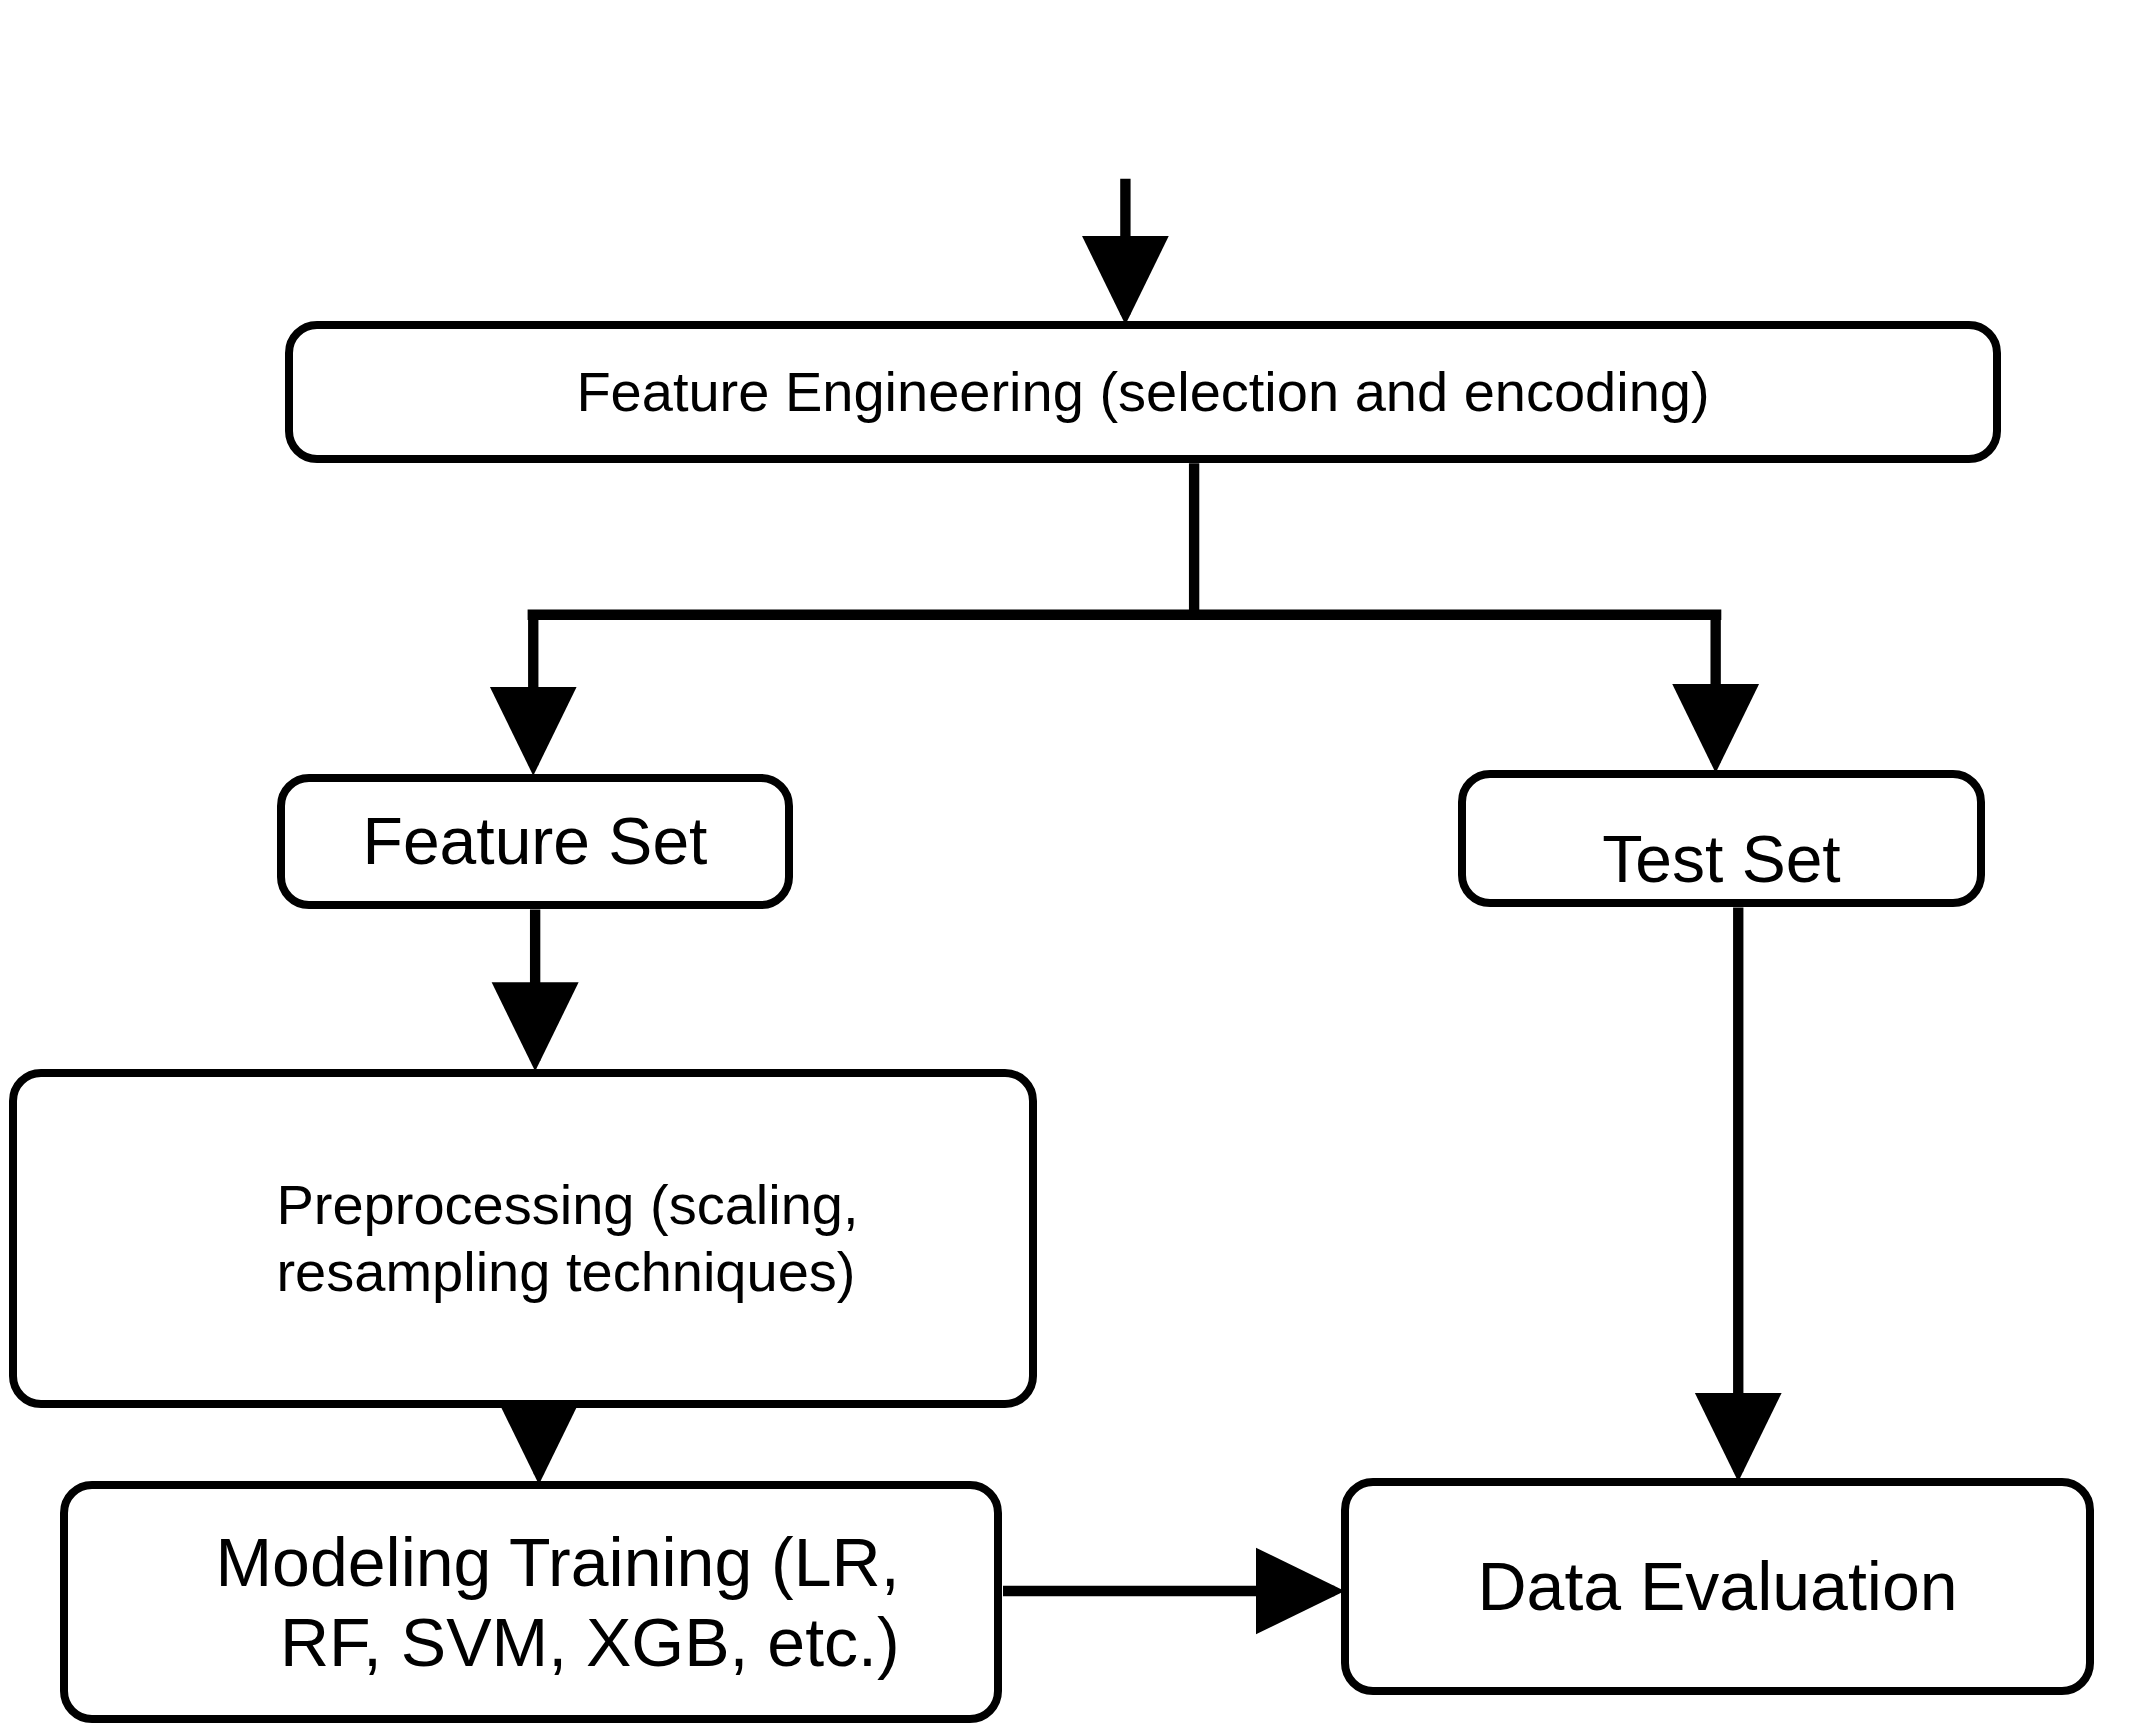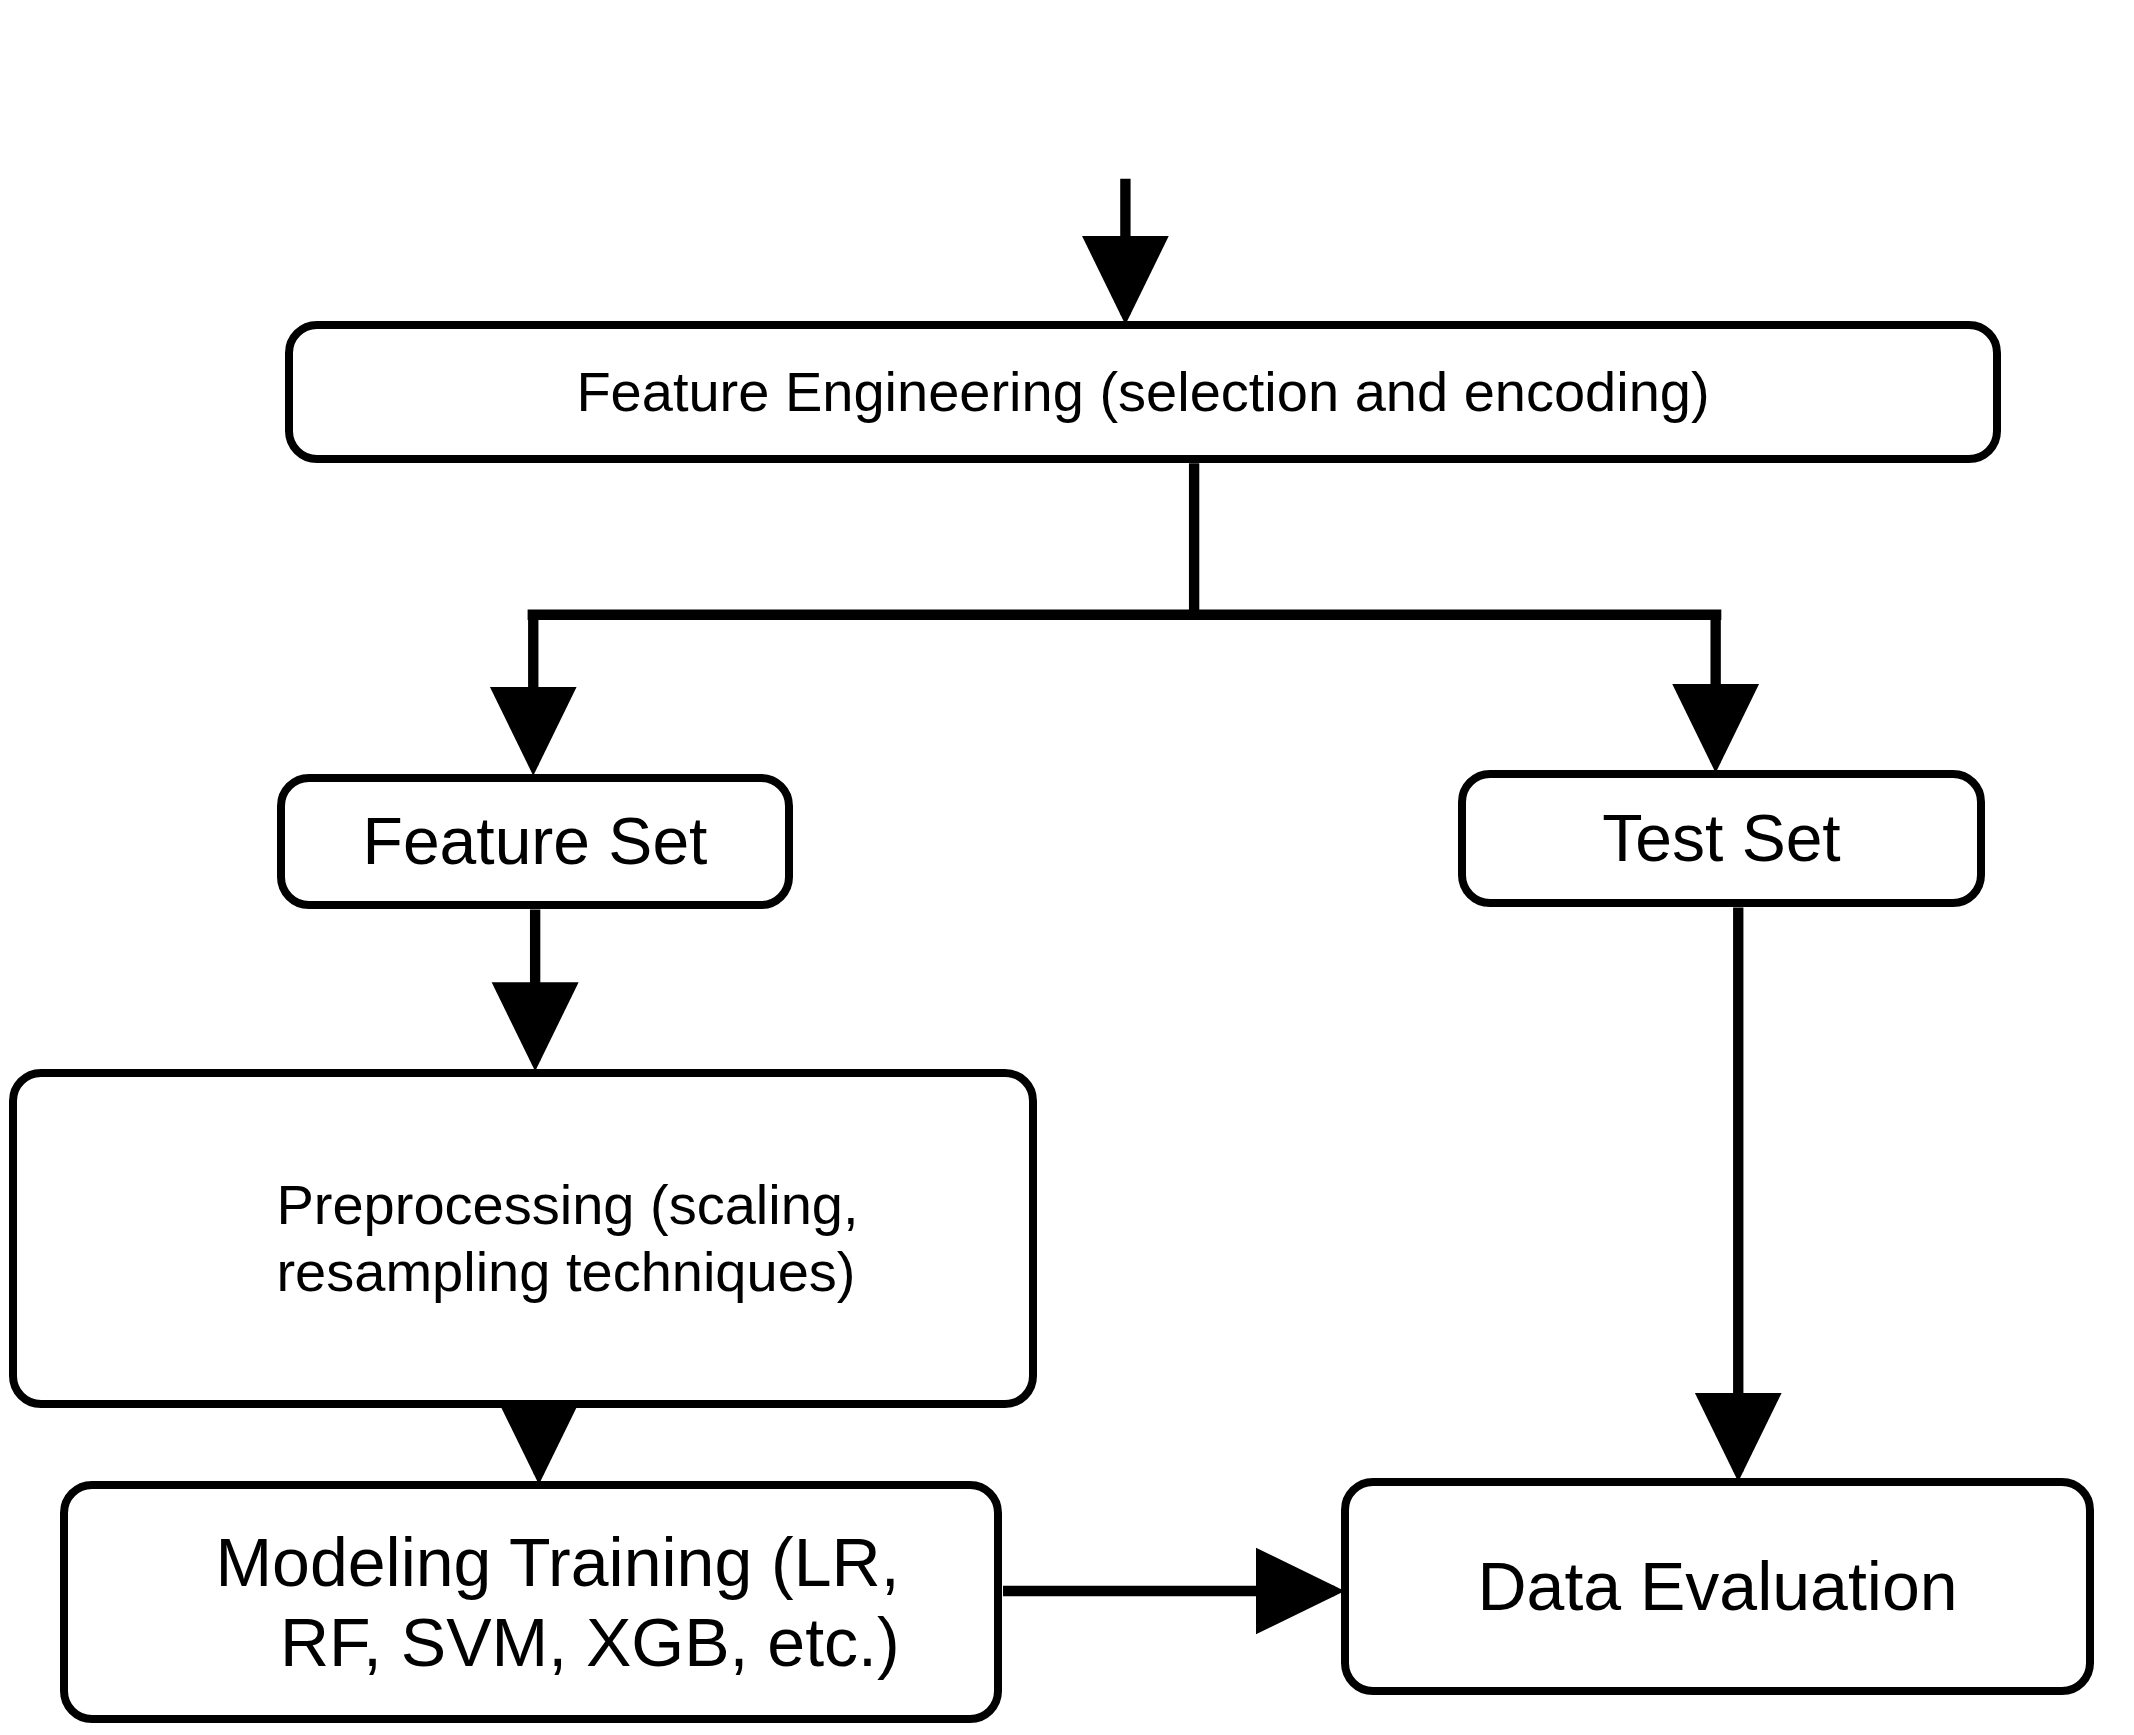--- a/index.html
+++ b/index.html
@@ -42,21 +42,21 @@
   }
   .node-label {
     display: block;
     white-space: pre-line;
     padding: 0 13px;
   }
   
   #node-dataset      { left: 571px;  top: 32px;   width: 1092px; height: 147px; font-size: 70px; }
   #node-feature      { left: 269px;  top: 321px;  width: 1716px; height: 142px; font-size: 56px; margin-left: 16px; }
   #node-training-set { left: 277px;  top: 774px;  width: 516px;  height: 135px; font-size: 66px; }
-  #node-test-set     { left: 1458px; top: 770px;  width: 527px;  height: 137px; font-size: 66px; }
+  #node-test-set     { left: 1458px; top: 770px;  width: 527px;  height: 137px; font-size: 66px; align-items: flex-end; }
   #node-preprocess   { left: 9px;   top: 1069px; width: 1028px; height: 339px; font-size: 56px; }
   #node-modeling     { left: 60px;   top: 1481px; width: 942px; height: 242px; font-size: 68px; }
   #node-evaluation   { left: 1341px; top: 1478px; width: 753px;  height: 217px; font-size: 68px; }
   
   #node-preprocess .node-label { text-align: left; padding-left: 102px; }
   #node-modeling   .node-label { text-align: right; padding-left: 66px; }
 </style>
 </head>
 <body>
 

